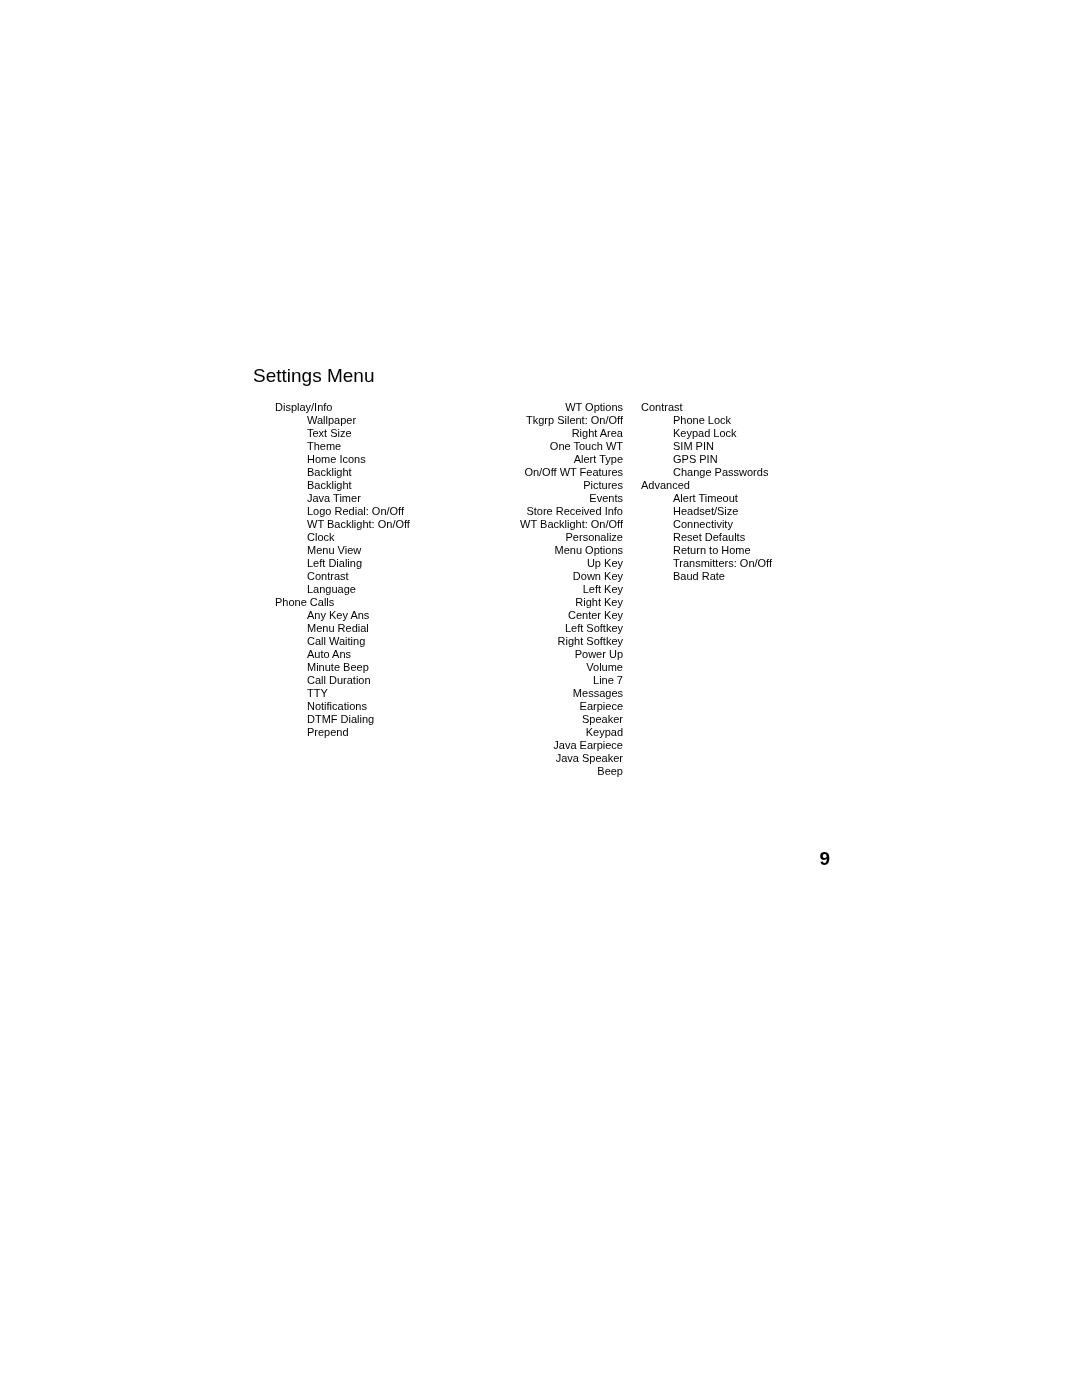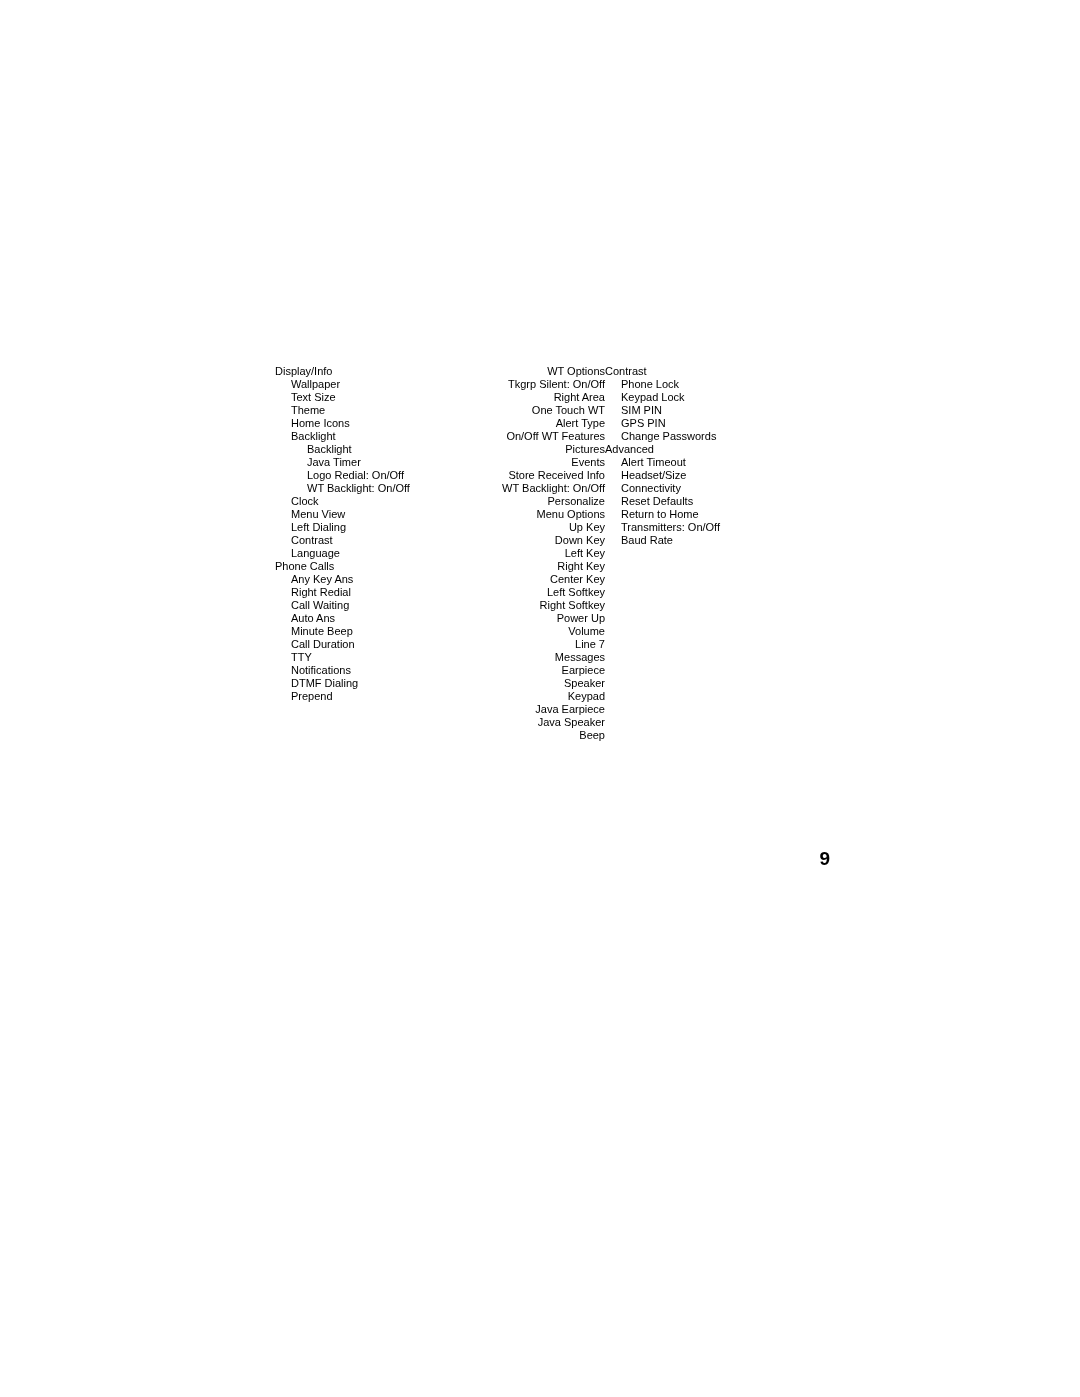--- a/index.html
+++ b/index.html
@@ -25,67 +25,68 @@
   }
   h2.title {
     font-size: 19px;
     font-weight: normal;
     margin: 0 0 14px 0;
     font-family: Arial, Helvetica, sans-serif;
     color: #000;
   }
   .columns {
     display: flex;
-    gap: 0;
+    gap: 18px;
   }
   .col {
     font-size: 11px;
     line-height: 13px;
     font-family: Arial, Helvetica, sans-serif;
   }
   .col1 { width: 170px; margin-left: 22px; }
   .col2 { width: 160px; text-align: right; }
   .col3 { width: 170px; }
   .lvl0 { margin-left: 0px; }
-  .lvl1 { margin-left: 16px; }
+  .lvl1 { margin-left: 32px; }
   .lvl2 { margin-left: 32px; }
   .page-number {
     position: absolute;
     right: 250px;
     top: 848px;
     font-size: 19px;
     font-weight: bold;
     font-family: Arial, Helvetica, sans-serif;
   }
 </style>
 </head>
 <body>
 
 <div class="page">
   <div class="content">
+    <h2 class="title">Settings Menu</h2>
     <div class="columns">
       <div class="col col1" id="col0">
           <div class="lvl0">Display/Info</div>
           <div class="lvl1">Wallpaper</div>
           <div class="lvl1">Text Size</div>
           <div class="lvl1">Theme</div>
           <div class="lvl1">Home Icons</div>
           <div class="lvl1">Backlight</div>
           <div class="lvl2">Backlight</div>
           <div class="lvl2">Java Timer</div>
           <div class="lvl2">Logo Redial: On/Off</div>
           <div class="lvl2">WT Backlight: On/Off</div>
           <div class="lvl1">Clock</div>
           <div class="lvl1">Menu View</div>
           <div class="lvl1">Left Dialing</div>
           <div class="lvl1">Contrast</div>
           <div class="lvl1">Language</div>
           <div class="lvl0">Phone Calls</div>
           <div class="lvl1">Any Key Ans</div>
-          <div class="lvl1">Right Redial</div>
+          <div class="lvl1">Menu Redial</div>
           <div class="lvl1">Call Waiting</div>
           <div class="lvl1">Auto Ans</div>
           <div class="lvl1">Minute Beep</div>
           <div class="lvl1">Call Duration</div>
           <div class="lvl1">TTY</div>
           <div class="lvl1">Notifications</div>
           <div class="lvl1">DTMF Dialing</div>
           <div class="lvl1">Prepend</div>
         </div>
       <div class="col col2" id="col1">

